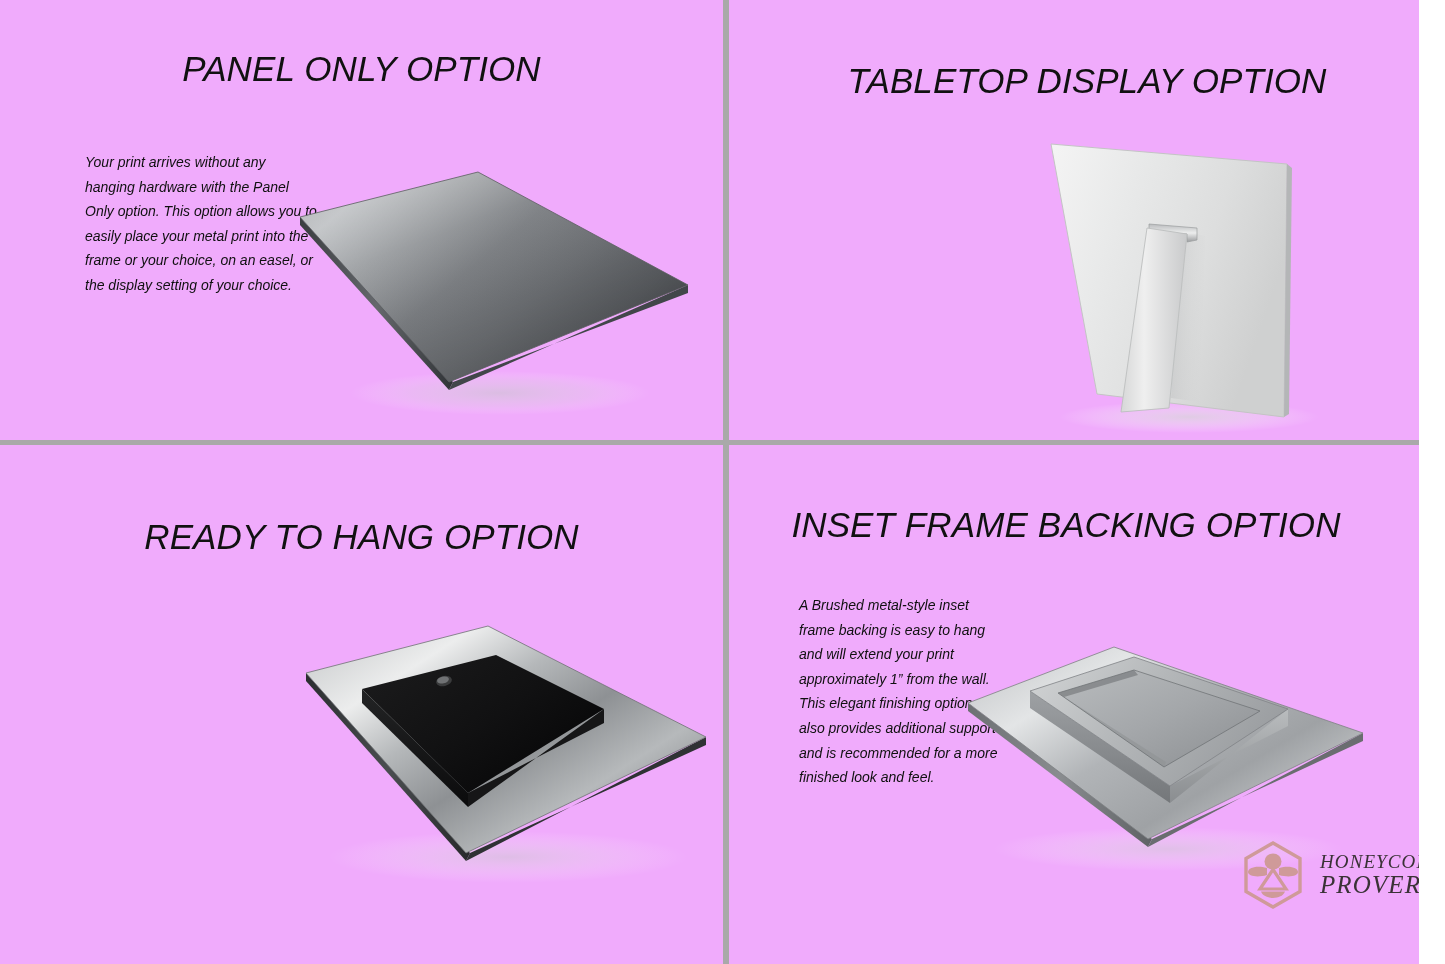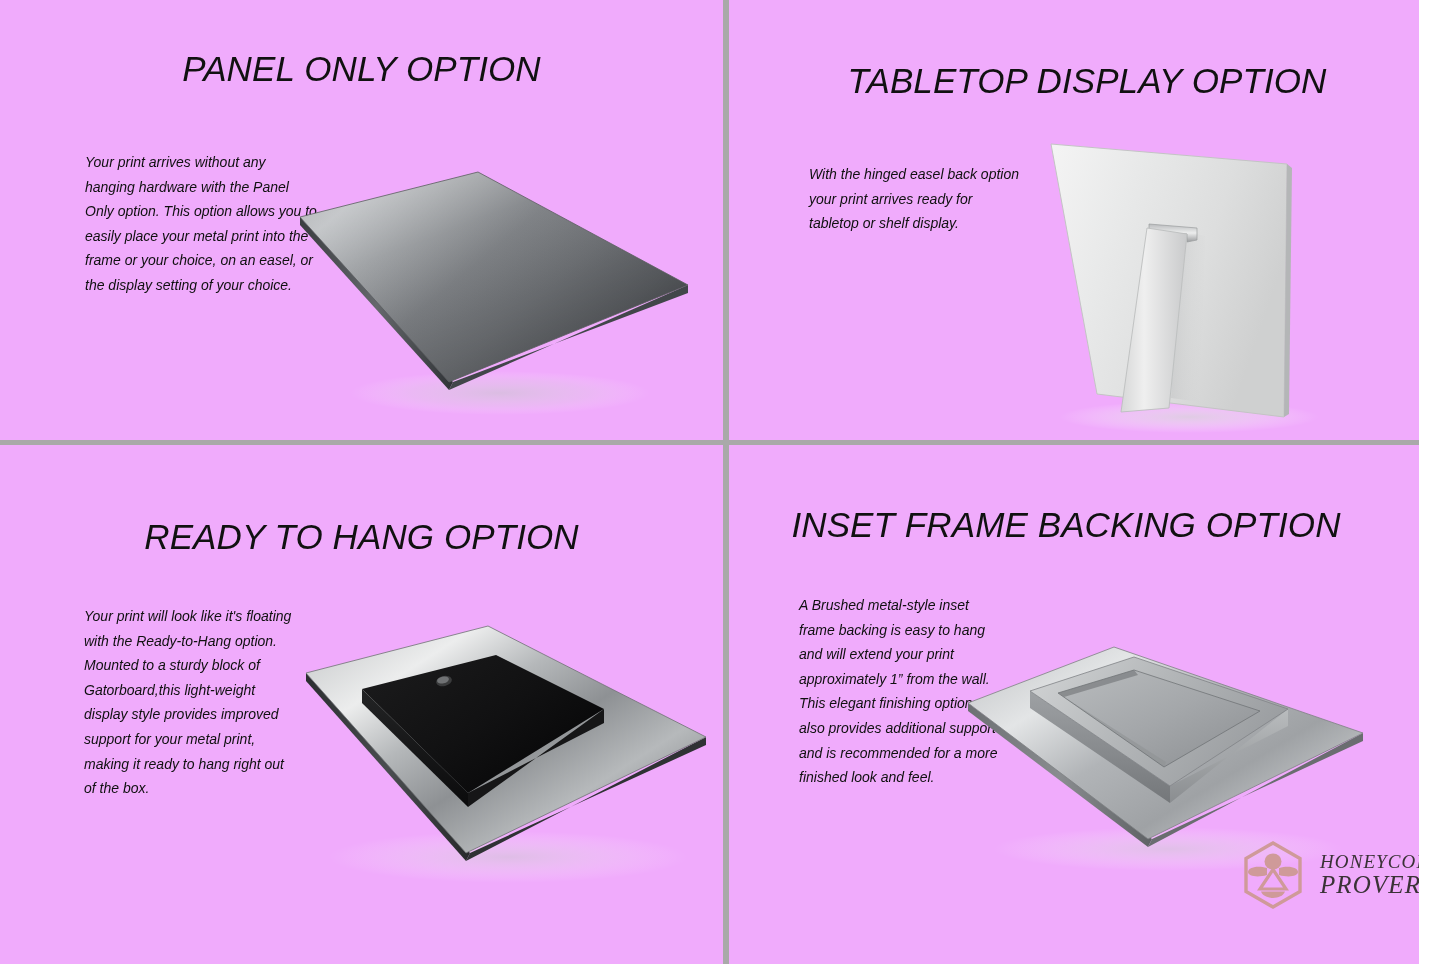--- a/index.html
+++ b/index.html
@@ -155,21 +155,20 @@
 
         <path d="M 10 72 L 188 27 L 398 140 L 159 237 Z" fill="url(#mp-face)"></path>
         <path d="M 10 72 L 188 27 L 398 140 L 159 237 Z" fill="url(#mp-face2)"></path>
         <path d="M 10 72 L 188 27 L 398 140 L 159 237 Z" fill="none" stroke="#5a5d60" stroke-width="0.8"></path>
       </svg>
     </div>
   </div>
 
   <div class="quad quad-tr">
     <div class="panel-title">TABLETOP DISPLAY OPTION</div>
-    <div class="panel-body">With the hinged easel back option your print arrives ready for tabletop or shelf display.</div>
 
     <div class="art" style="left:280px; top:100px; width:330px; height:330px;">
       <svg width="330" height="330" viewBox="0 0 330 330">
         <defs>
           <linearGradient id="tb-back" x1="0" y1="0" x2="1" y2="0.4">
             <stop offset="0" stop-color="#f4f4f4"></stop>
             <stop offset="0.35" stop-color="#e8e9e9"></stop>
             <stop offset="0.7" stop-color="#dddede"></stop>
             <stop offset="1" stop-color="#cfd0d0"></stop>
           </linearGradient>
@@ -204,21 +203,20 @@
         <path d="M 140 112 L 188 116 L 188 128 L 178 130 L 178 122 L 140 120 Z" fill="url(#tb-hinge)" stroke="#9b9d9f" stroke-width="0.7"></path>
 
         <path d="M 138 116 L 178 122 L 160 296 L 112 300 Z" fill="url(#tb-easel)"></path>
         <path d="M 138 116 L 178 122 L 160 296 L 112 300 Z" fill="none" stroke="#bcbebe" stroke-width="0.9"></path>
       </svg>
     </div>
   </div>
 
   <div class="quad quad-bl">
     <div class="panel-title">READY TO HANG OPTION</div>
-    <div class="panel-body">Your print will look like it's floating with the Ready-to-Hang option. Mounted to a sturdy block of Gatorboard,this light-weight display style provides improved support for your metal print, making it ready to hang right out of the box.</div>
 
     <div class="art" style="left:298px; top:150px; width:410px; height:290px;">
       <svg width="410" height="290" viewBox="0 0 410 290">
         <defs>
           <linearGradient id="rh-face" x1="0.05" y1="0.1" x2="0.95" y2="0.9">
             <stop offset="0" stop-color="#cfd1d2"></stop>
             <stop offset="0.18" stop-color="#eceded"></stop>
             <stop offset="0.36" stop-color="#b5b8ba"></stop>
             <stop offset="0.55" stop-color="#8e9194"></stop>
             <stop offset="0.75" stop-color="#b6b9bb"></stop>

